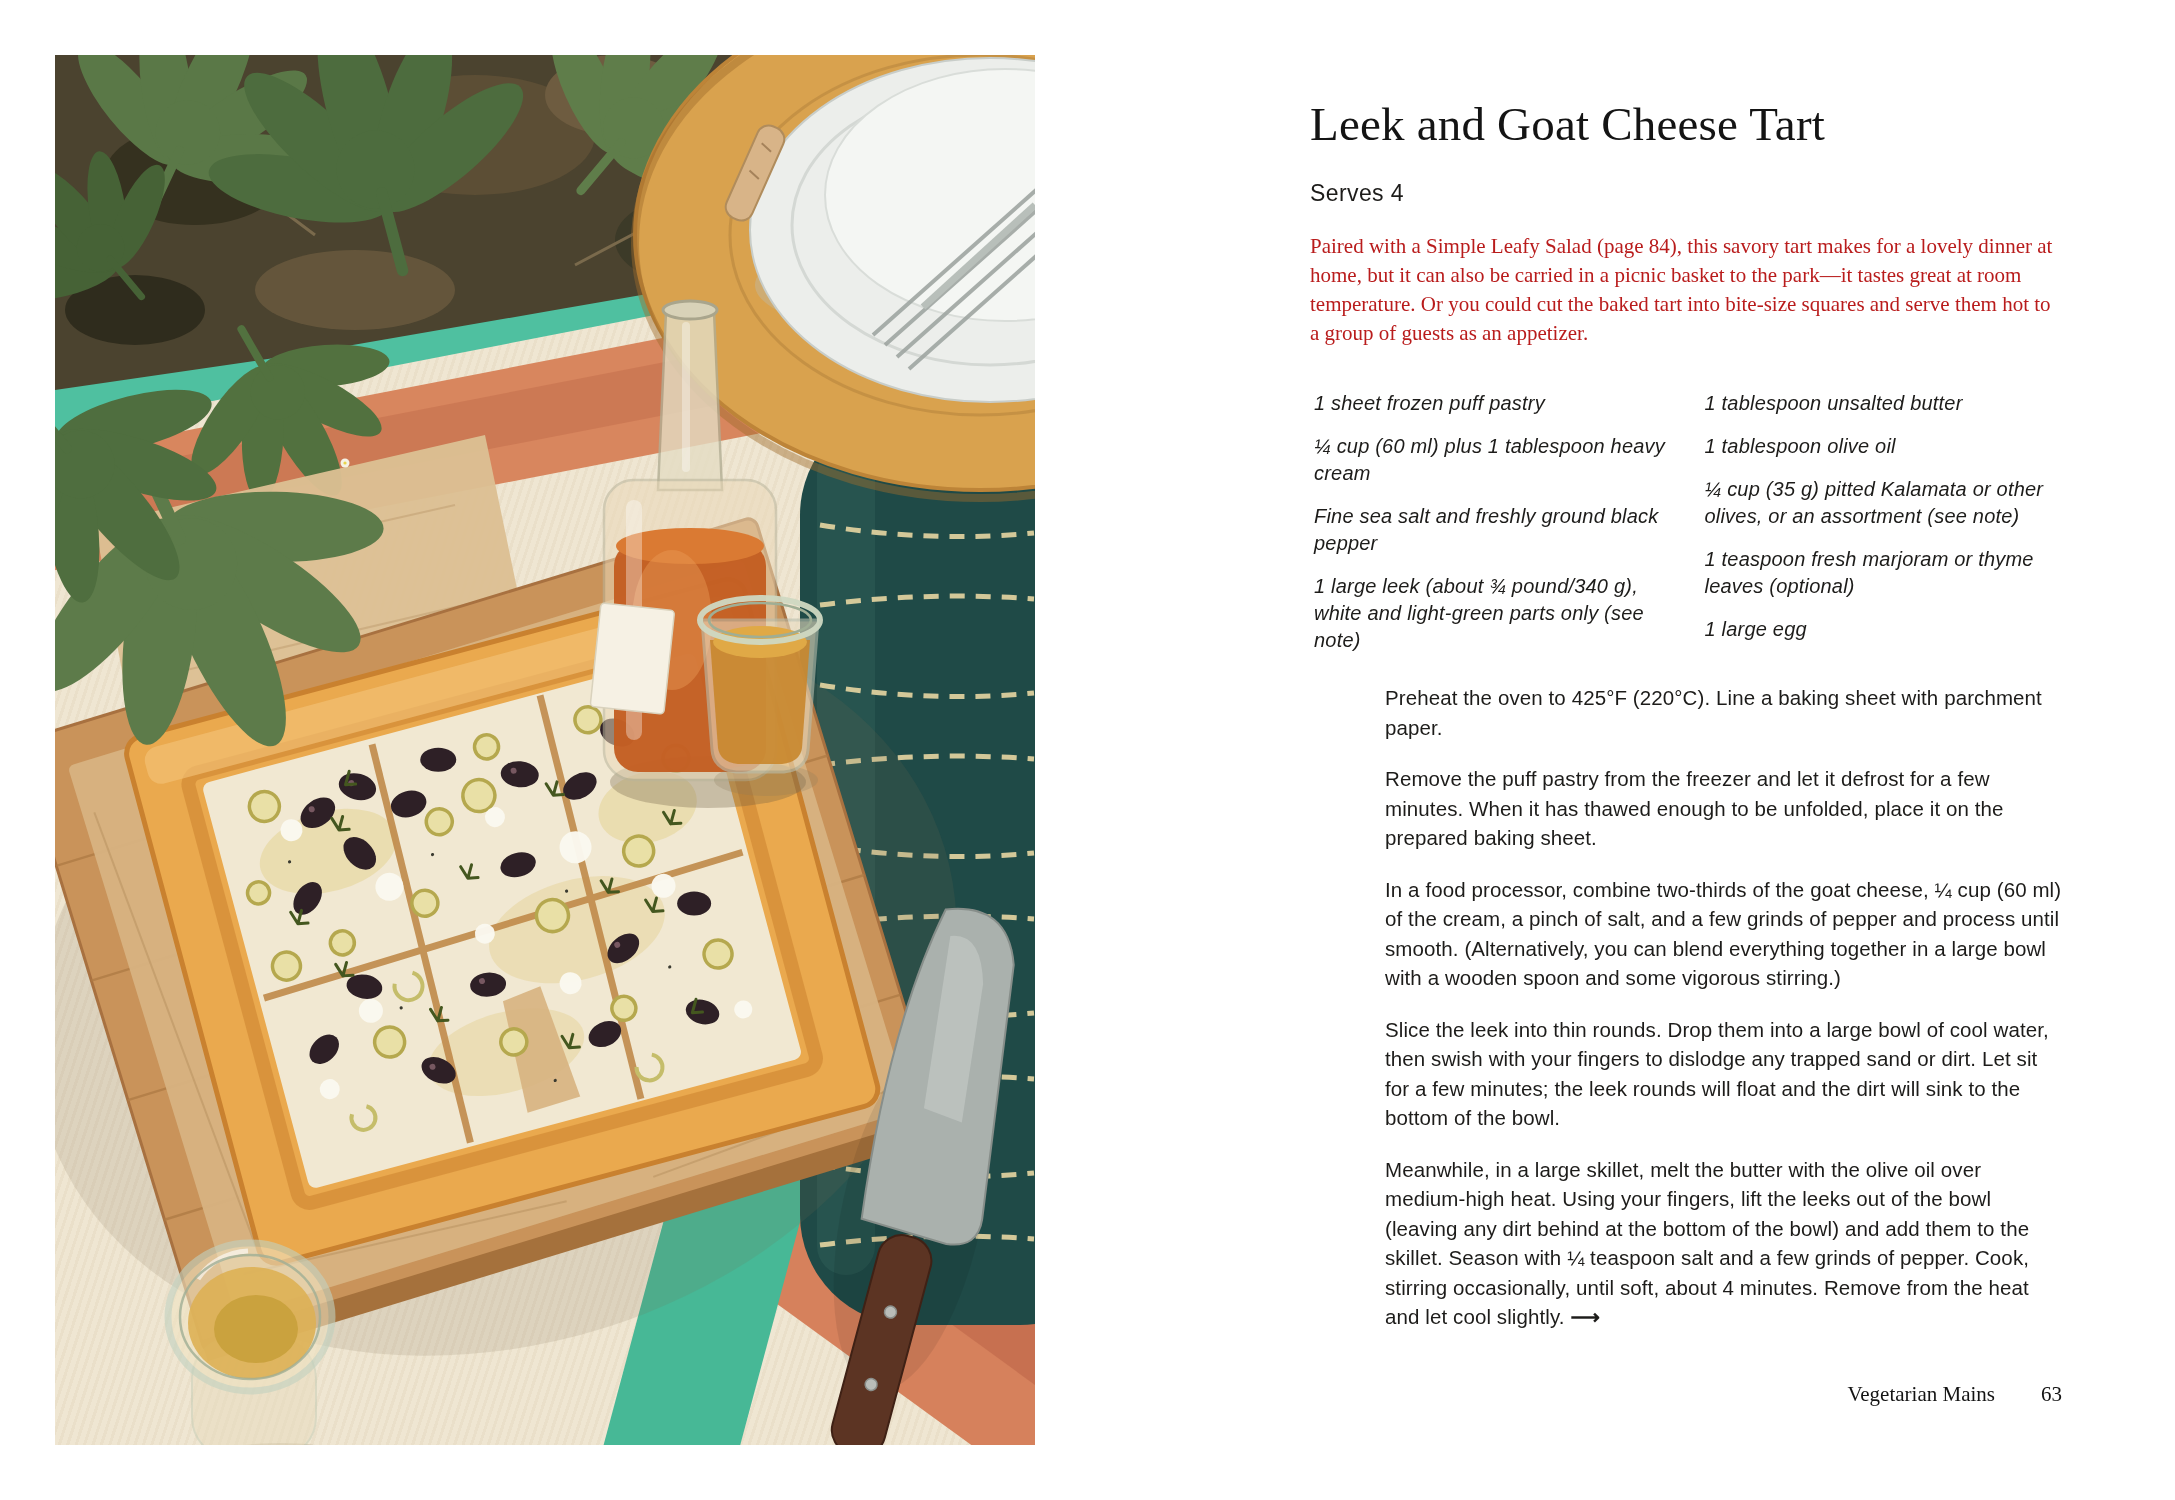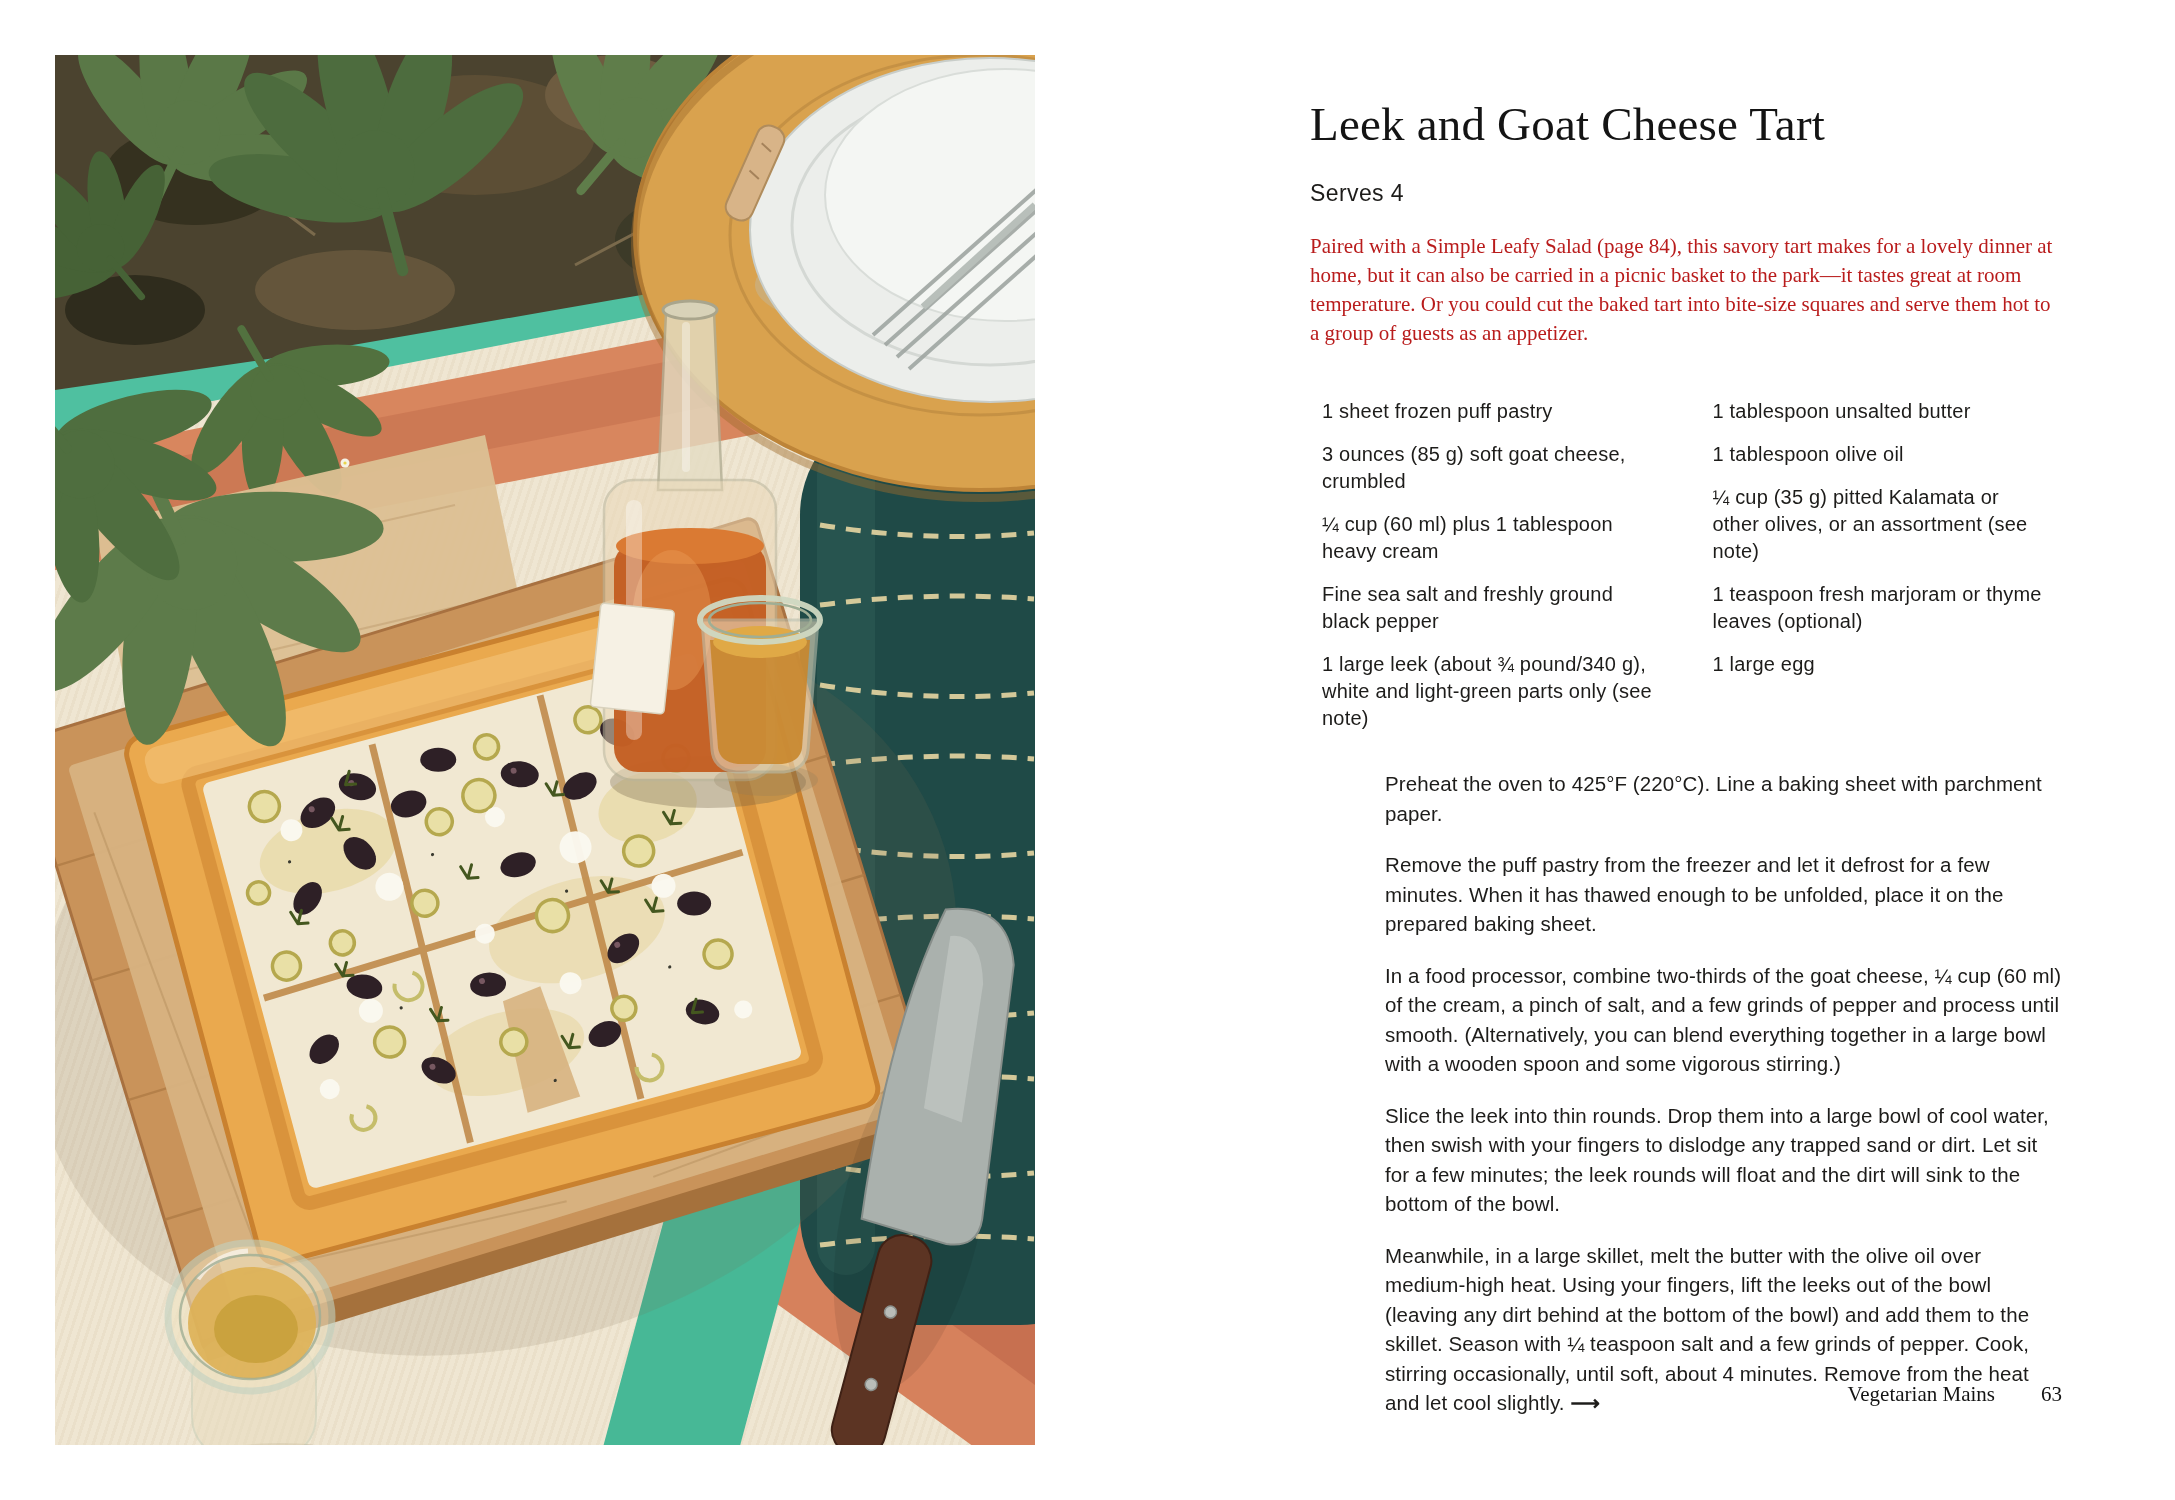--- a/index.html
+++ b/index.html
@@ -19,21 +19,21 @@
   .title {
     font-family:"Liberation Serif", serif; font-weight:400;
     font-size:47px; line-height:56px; letter-spacing:.2px; margin:0 0 28px 0; color:#141414;
   }
   .serves { font-size:23px; letter-spacing:.4px; margin:0 0 25px 0; }
   .intro {
     font-family:"Liberation Serif", serif; font-size:21px; line-height:29px;
     margin:0 0 38px 0; color:#b91c1c;
   }
   .ingredients { display:flex; gap:29px; }
-  .ing-col { list-style:none; margin:12px; padding:0; width:361px; }
+  .ing-col { list-style:none; margin:4px; padding:0; width:361px;font-style:italic; }
   .ing-col li { font-size:20px; line-height:27px; letter-spacing:.2px; margin:0 0 16px 0; }
   .steps { margin:9px 0 0 75px; width:677px; }
   .steps p { font-size:20.5px; line-height:29.5px; margin:0 0 22px 0; letter-spacing:.1px; }
   .cont-arrow { letter-spacing:0; font-weight:bold; }
   .footer {
     position:absolute; left:1310px; top:1382px; width:752px;
     display:flex; justify-content:flex-end; align-items:baseline; gap:46px;
     font-family:"Liberation Serif", serif; font-size:21px; color:#141414;
   }
 </style>
@@ -309,21 +309,20 @@
   </div>
 
   <div class="recipe">
     <h1 class="title">Leek and Goat Cheese Tart</h1>
     <p class="serves">Serves 4</p>
     <p class="intro">Paired with a Simple Leafy Salad (page 84), this savory tart makes for a lovely dinner at home, but it can also be carried in a picnic basket to the park—it tastes great at room temperature. Or you could cut the baked tart into bite-size squares and serve them hot to a group of guests as an appetizer.</p>
 
     <div class="ingredients">
       <ul class="ing-col">
         <li>1 sheet frozen puff pastry</li>
-        <li>3 ounces (85 g) soft goat cheese, crumbled</li>
         <li>¼ cup (60 ml) plus 1 tablespoon heavy cream</li>
         <li>Fine sea salt and freshly ground black pepper</li>
         <li>1 large leek (about ¾ pound/340 g), white and light-green parts only (see note)</li>
       </ul>
       <ul class="ing-col">
         <li>1 tablespoon unsalted butter</li>
         <li>1 tablespoon olive oil</li>
         <li>¼ cup (35 g) pitted Kalamata or other olives, or an assortment (see note)</li>
         <li>1 teaspoon fresh marjoram or thyme leaves (optional)</li>
         <li>1 large egg</li>

